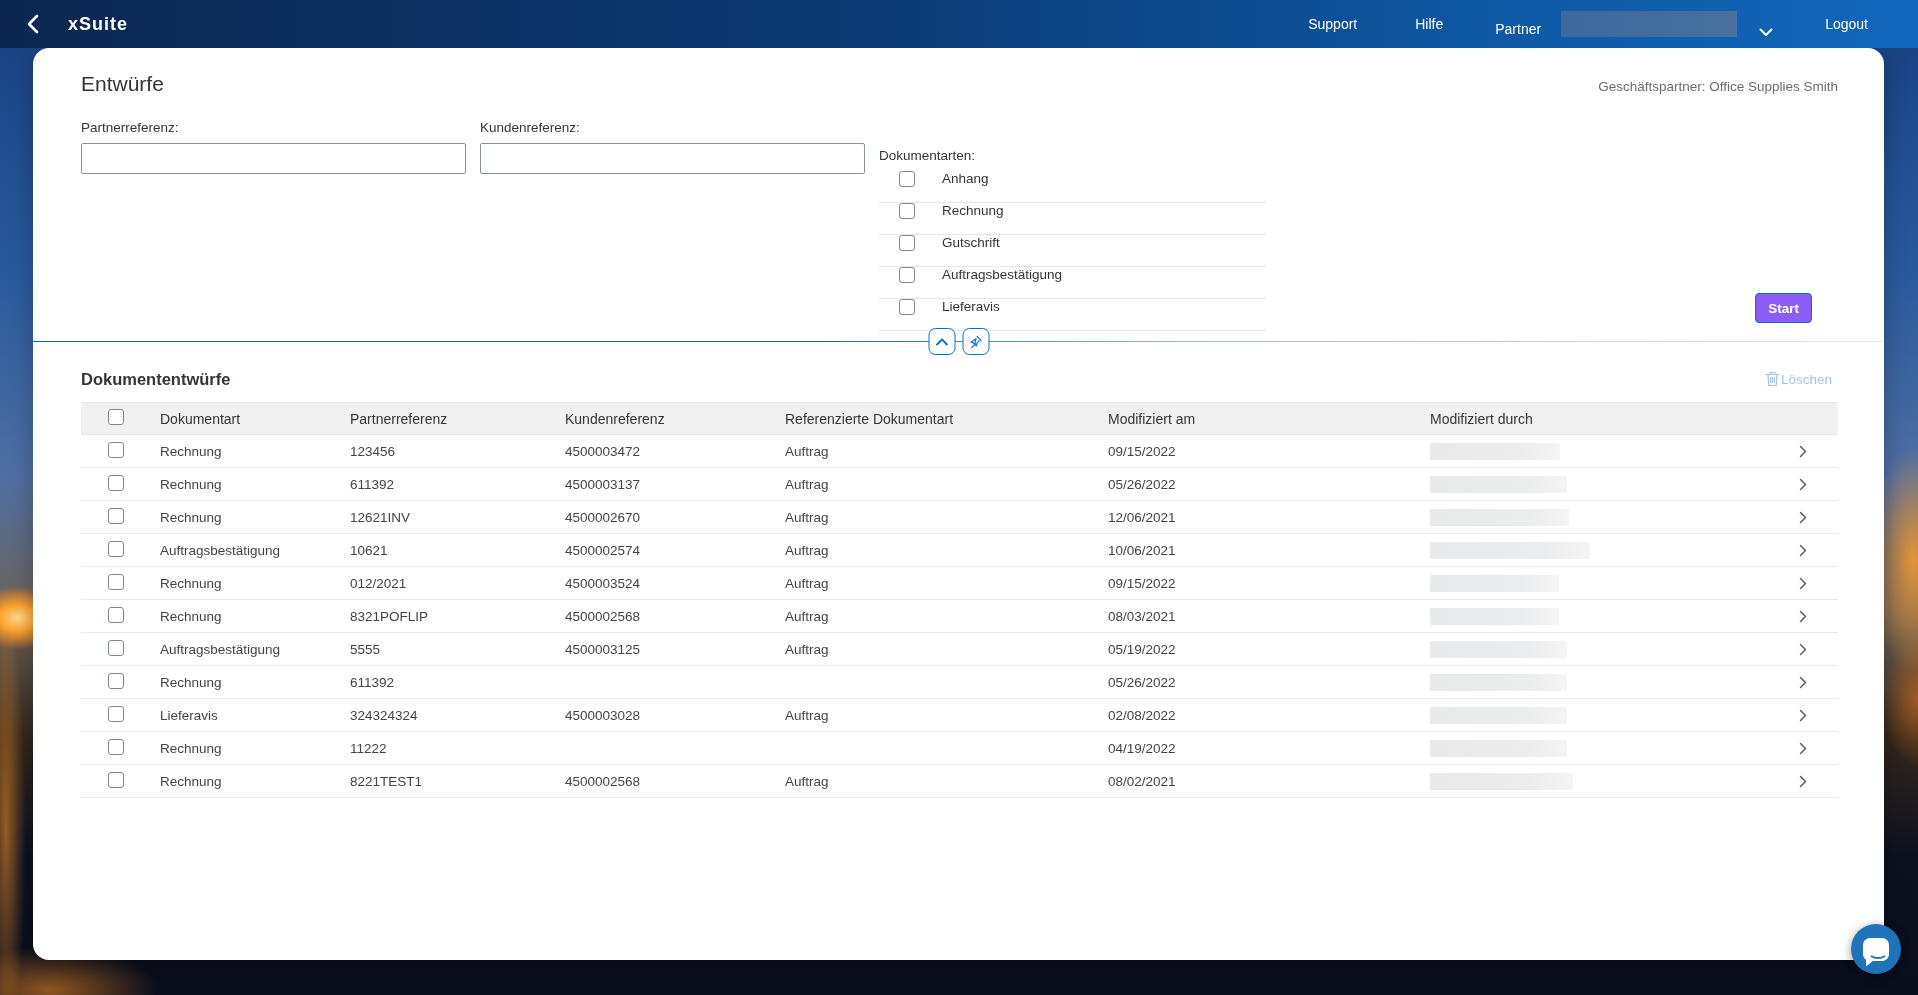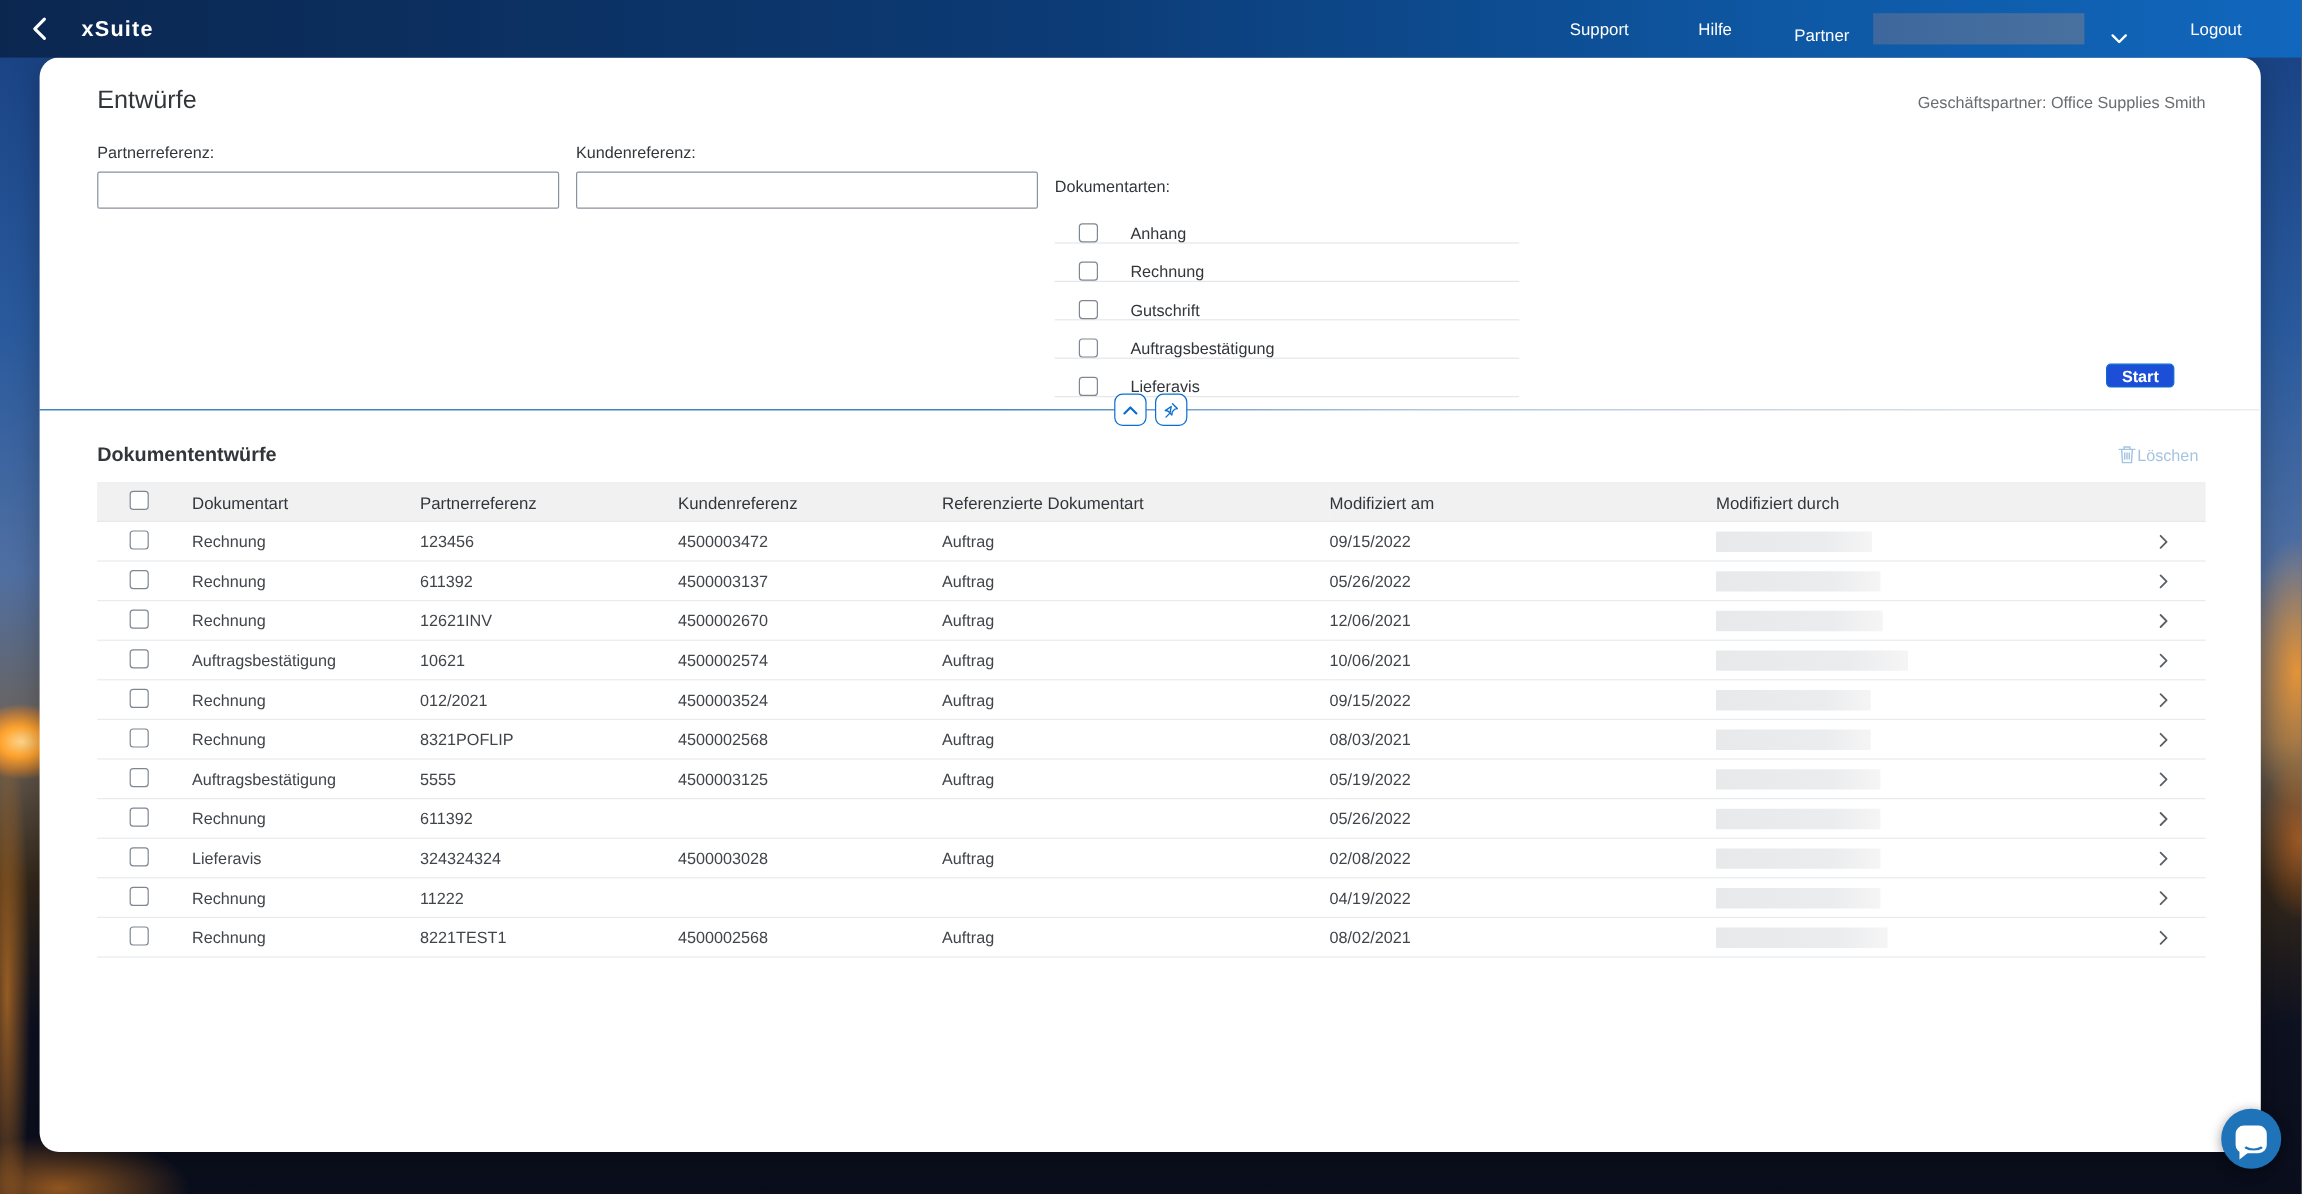--- a/index.html
+++ b/index.html
@@ -51,30 +51,30 @@
   
   .filters { display:flex; align-items:flex-start; padding:24px 46px 0 48px; }
   .fcol { width:385px; margin-right:14px; }
   .flabel { display:block; font-size:13.5px; color:#32363a; margin-bottom:8px; }
   .ftext {
     width:100%; height:31px; border:1px solid #89919a; border-radius:2px;
     padding:0 8px; font-size:14px; color:#32363a; background:#fff; font-family:inherit;
   }
   .doc-col { width:387px; margin-right:0;margin-top:28px; }
   .doc-list { list-style:none; margin:0; padding:0; }
-  .doc-item { display:flex; align-items:flex-end; height:32px; border-bottom:1px solid #e4e7ea; padding-left:20px; gap:27px; }
+  .doc-item { display:flex; align-items:flex-start; height:32px; border-bottom:1px solid #e4e7ea; padding-left:20px; gap:27px; }
   .cb {
     display:inline-block; width:16px; height:16px; flex:0 0 16px;
     border:1.7px solid #7f8791; border-radius:3px; background:#fff; cursor:pointer;
   }
   .doc-label { font-size:13.5px; color:#32363a; }
   .start-wrap { flex:1; align-self:stretch; display:flex; justify-content:flex-end; align-items:flex-end; padding:0 26px 8px 0; }
   .start-btn {
-    background:#1d4ed8; border:1px solid #0a6ed1; color:#fff; font-weight:700;
-    font-size:13.5px; height:20px; padding:0 12px; border-radius:4px; cursor:pointer; font-family:inherit;
+    background:#8b5cf6; border:1px solid #0a6ed1; color:#fff; font-weight:700;
+    font-size:13.5px; height:30px; padding:0 12px; border-radius:4px; cursor:pointer; font-family:inherit;
   }
 
   
   .filter-divider { position:relative; margin-top:10px; height:1px;
     background:linear-gradient(90deg,#1263b1 0%,#1263b1 42%,#9fb8d4 62%,#e6e9ec 100%); }
   .divider-buttons { position:absolute; left:50%; top:-13px; transform:translateX(-50%); display:flex; gap:7px; }
   .mini-btn {
     width:27px; height:27px; background:#fff; border:1px solid #0a6ed1; border-radius:7px;
     display:flex; align-items:center; justify-content:center; cursor:pointer; padding:0;
   }

